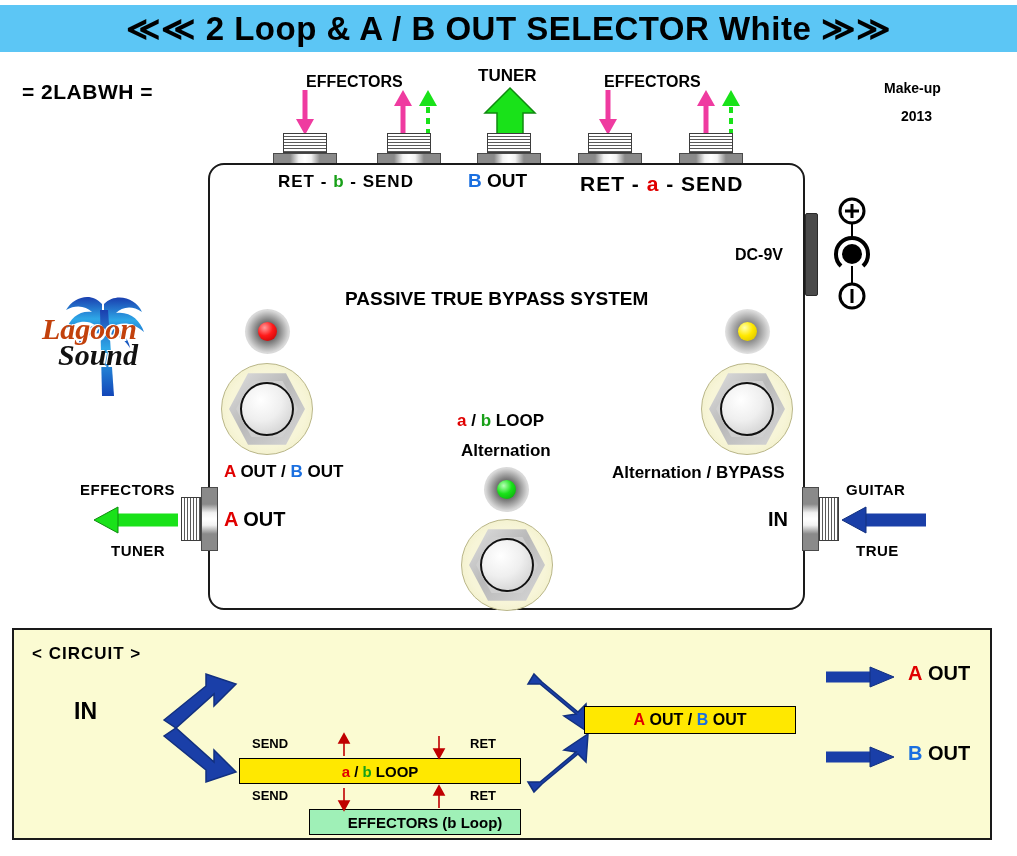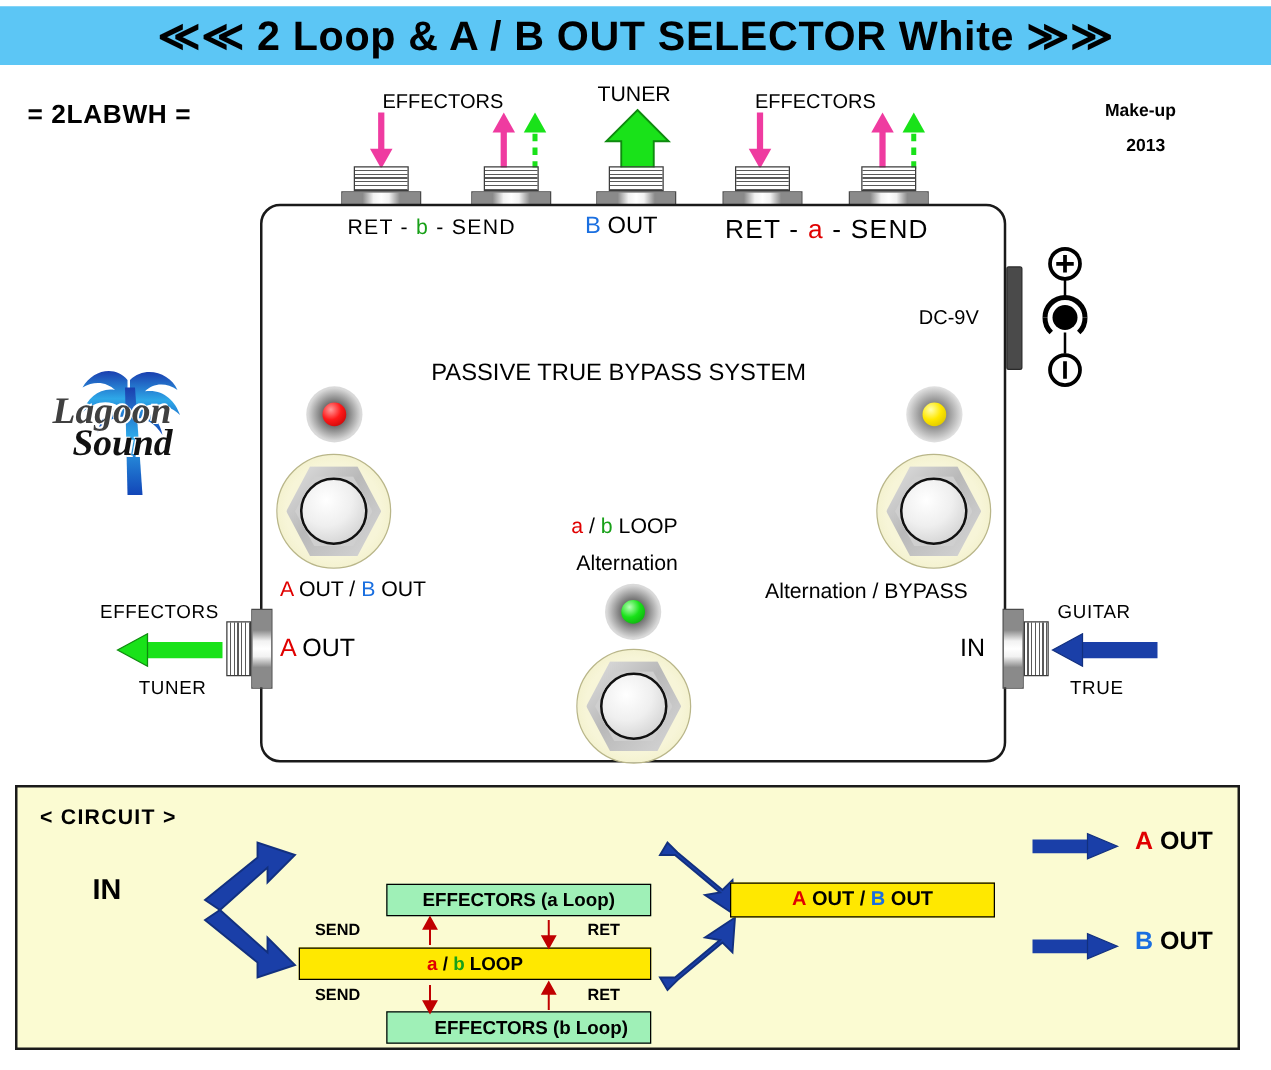--- a/index.html
+++ b/index.html
@@ -53,21 +53,21 @@
   .led{width:45px;height:45px;border-radius:50%;
       display:flex;align-items:center;justify-content:center;}
   .led .bulb{width:19px;height:19px;border-radius:50%;}
   .led-red{background:radial-gradient(circle at 50% 50%,#4a4a4a 0%,#6b6b6b 28%,#d8d8d8 66%,#f2f2f2 100%);}
   .led-red .bulb{background:radial-gradient(circle at 35% 30%,#ff9c9c 0%,#ff1a1a 45%,#b70000 100%);}
   .led-yel{background:radial-gradient(circle at 50% 50%,#5a5a5a 0%,#8a8a8a 30%,#dedede 68%,#f4f4f4 100%);}
   .led-yel .bulb{background:radial-gradient(circle at 35% 30%,#ffffb0 0%,#ffe800 45%,#d0b800 100%);}
   .led-grn{background:radial-gradient(circle at 50% 50%,#3d3d3d 0%,#6b6b6b 28%,#d8d8d8 66%,#f2f2f2 100%);}
   .led-grn .bulb{background:radial-gradient(circle at 35% 30%,#b7ffb7 0%,#19e219 45%,#0a9c0a 100%);}
   
-  .lbl{font-weight:normal;white-space:nowrap;}
+  .lbl{font-weight:bold;white-space:nowrap;}
   .c-red{color:#e00000;}
   .c-blue{color:#1a6fe0;}
   .c-green{color:#18a018;}
   .c-black{color:#000;}
   
   #dc-jack{left:805px;top:213px;width:13px;height:83px;background:#4a4a4a;
       border:1px solid #2a2a2a;border-radius:2px;box-sizing:border-box;}
   
   #circuit-panel{left:12px;top:628px;width:980px;height:212px;
       background:#fbfbd2;border:2px solid #1a1a1a;box-sizing:border-box;}
@@ -198,21 +198,21 @@
         <stop offset="45%" stop-color="#2ea8e8"></stop>
         <stop offset="100%" stop-color="#1246b8"></stop>
       </linearGradient>
     </defs>
     <g fill="url(#palmgrad)">
       <path d="M62 24 C52 12 34 16 26 30 C36 24 46 26 52 32 C40 30 30 38 26 50 C36 40 48 40 55 45 C46 48 40 56 38 66 C46 54 56 52 62 54 Z"></path>
       <path d="M64 24 C76 12 96 18 102 32 C92 25 82 27 76 33 C90 31 100 40 104 52 C92 41 80 42 72 47 C82 50 88 58 90 68 C82 55 71 53 64 55 Z"></path>
       <path d="M60 30 L68 30 L74 116 L62 116 Z"></path>
     </g>
   </svg>
-  <div style="position:absolute;left:2px;top:32px;font-family:'Liberation Serif',serif;font-style:italic;font-weight:bold;font-size:30px;color:#404040;text-shadow:1.5px 1.5px 0 #fff,-1px -1px 0 #fff;">Lagoon</div>
+  <div style="position:absolute;left:2px;top:32px;font-family:'Liberation Serif',serif;font-style:italic;font-weight:bold;font-size:30px;color:#c2410c;text-shadow:1.5px 1.5px 0 #fff,-1px -1px 0 #fff;">Lagoon</div>
   <div style="position:absolute;left:18px;top:58px;font-family:'Liberation Serif',serif;font-style:italic;font-weight:bold;font-size:30px;color:#111;text-shadow:1.5px 1.5px 0 #fff,-1px -1px 0 #fff;">Sound</div>
 </div>
 
 <div class="abs led led-red" style="left:245px;top:309px;">
   <div class="bulb"></div>
 </div>
 <div class="abs fsw" style="left:221px;top:363px;">
   <div class="hex">
     <div class="hex-in">
       <div class="btn"></div>
@@ -290,21 +290,20 @@
   <div class="cbox" style="left:60px;top:68px;border:none;background:none;font-size:23px;">IN</div>
 
   <svg style="position:absolute;left:140px;top:28px;" width="110" height="130">
     <g stroke="#12307f" stroke-width="1.5" fill="#1a3fa8">
       <polygon points="10,62 52,28 52,16 82,26 60,48 60,36 22,70"></polygon>
       <polygon points="10,78 52,112 52,124 82,114 60,92 60,104 22,70"></polygon>
     </g>
   </svg>
 
 
-  <div class="cbox cbox-green" style="left:295px;top:77px;width:212px;height:26px;font-size:15px;">EFFECTORS  (a Loop)</div>
 
   <div class="cbox cbox-yellow" style="left:225px;top:128px;width:282px;height:26px;font-size:15px;">
     <span class="c-red">a</span>&nbsp;
     <span class="c-black">/</span>&nbsp;
     <span class="c-green">b</span>&nbsp;
     <span class="c-black">LOOP</span>
   </div>
 
   <div class="cbox cbox-green" style="left:295px;top:179px;width:212px;height:26px;font-size:15px;padding-left:20px;">EFFECTORS  (b Loop)</div>
 

